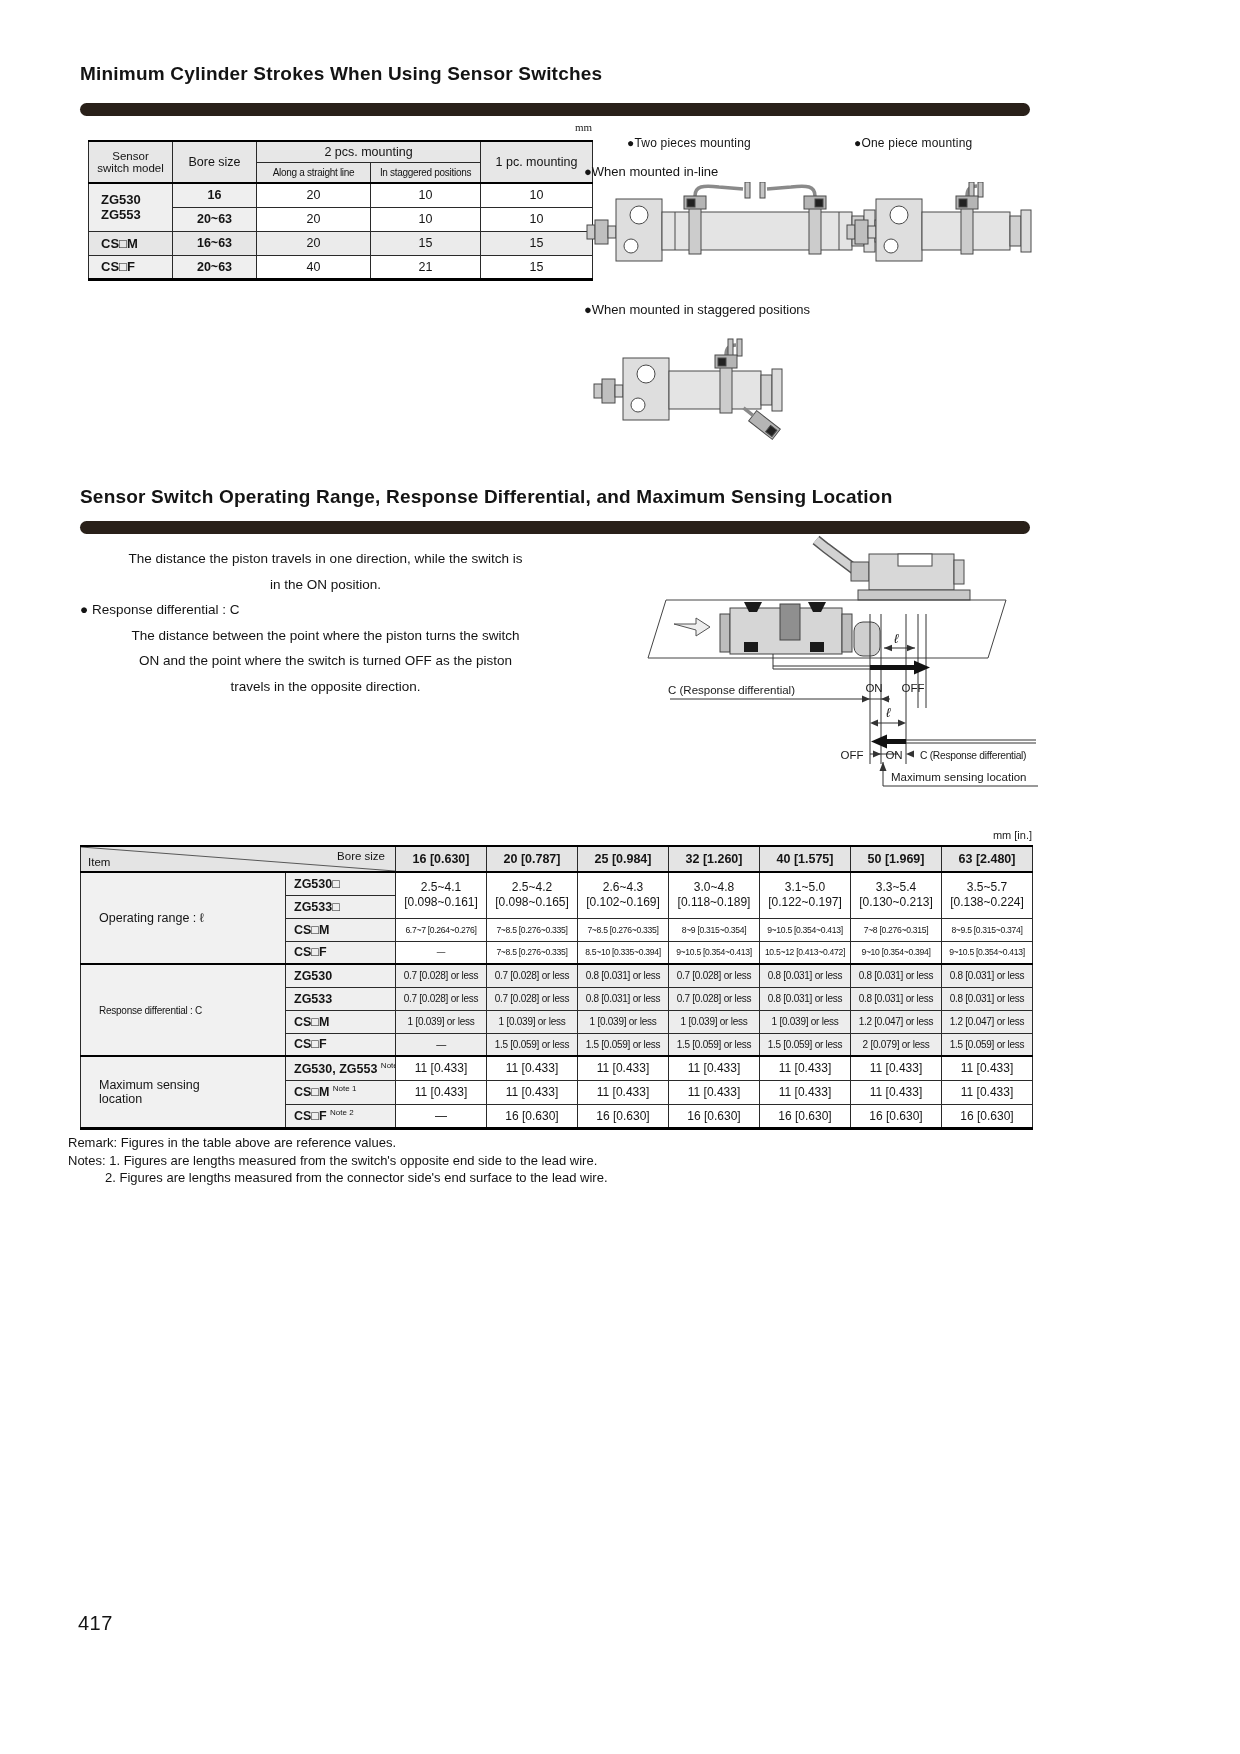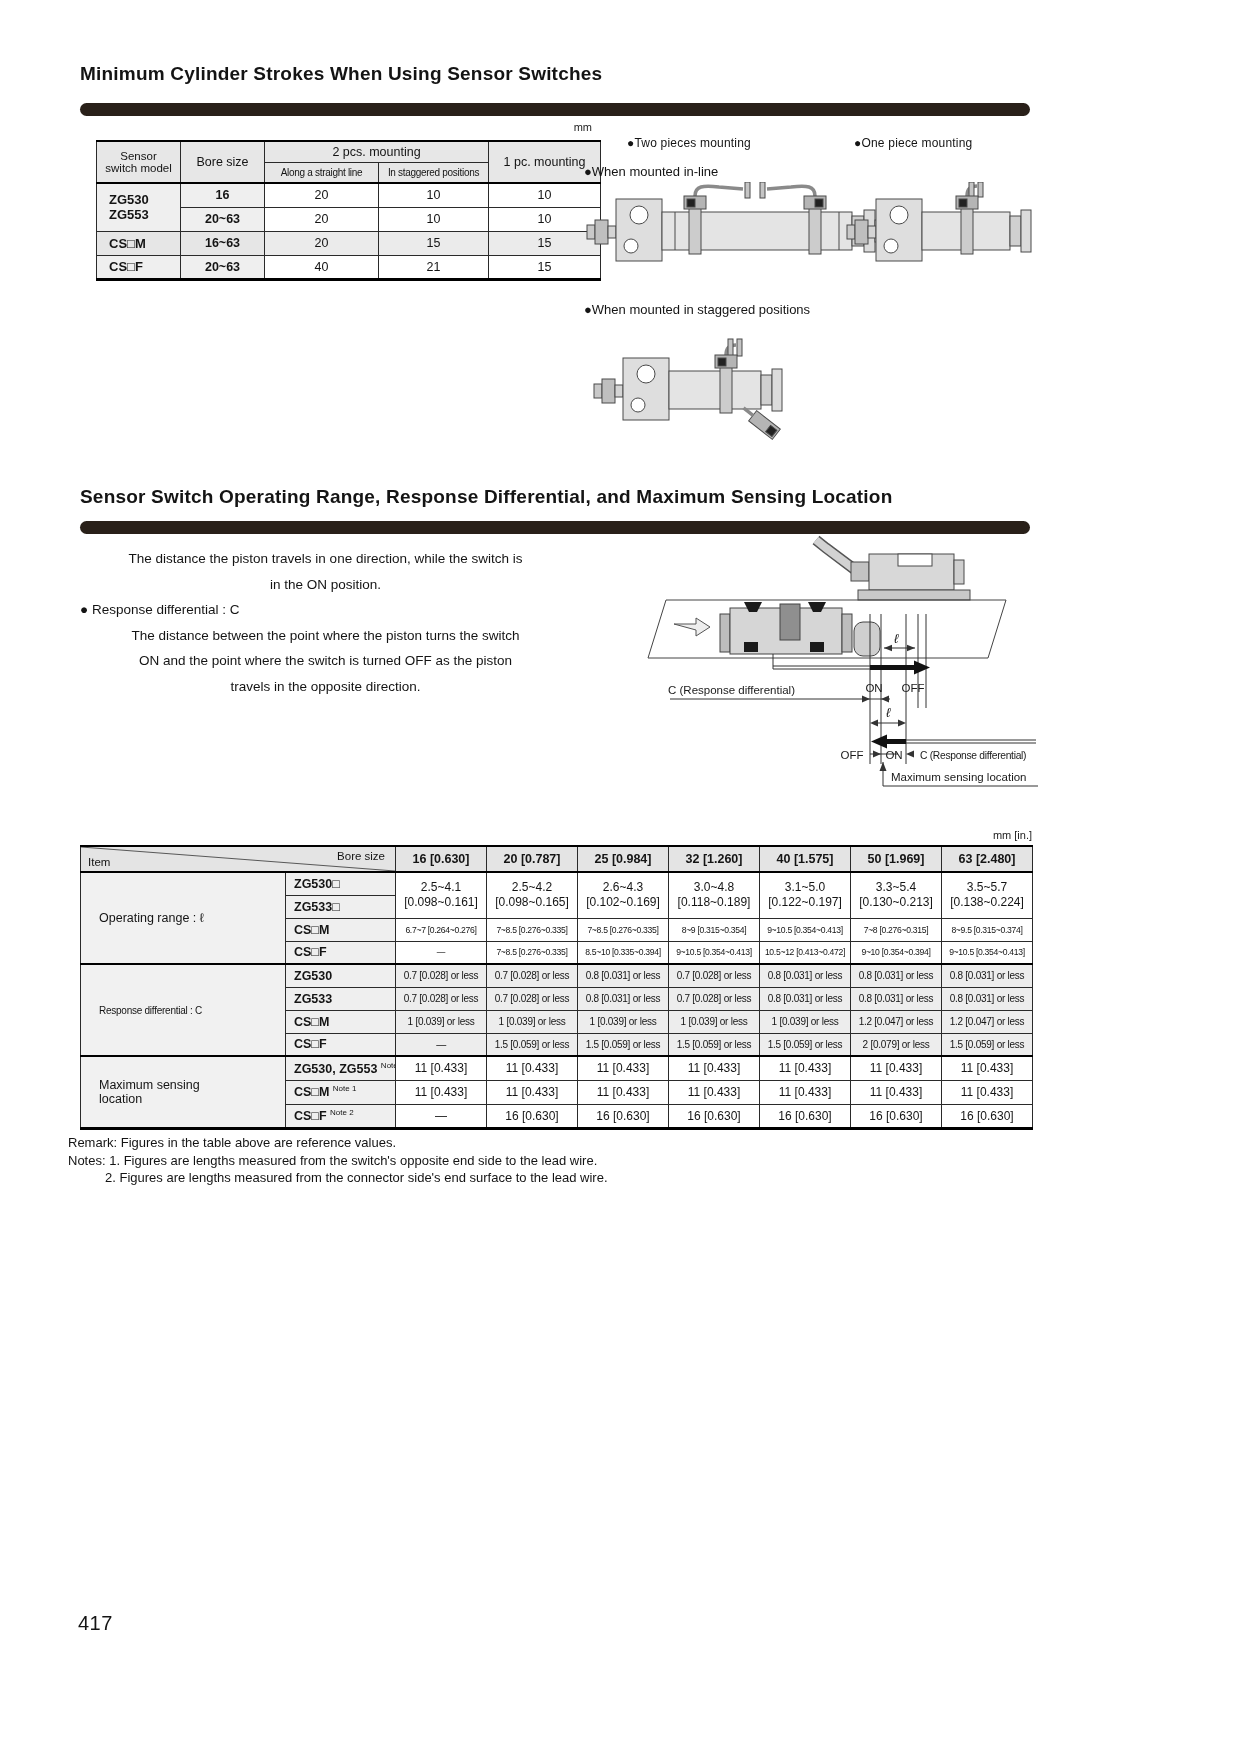--- a/index.html
+++ b/index.html
@@ -9,21 +9,21 @@
   .sec-title{font-size:19px;font-weight:bold;letter-spacing:.2px;margin:0;}
   .bar{height:13px;background:#292019;border-radius:7px;}
   .unit{font-size:11px;text-align:right;color:#222;}
 
   
   table{border-collapse:collapse;table-layout:fixed;}
   td,th{border:1px solid #2a2a2a;text-align:center;vertical-align:middle;padding:0 2px;overflow:hidden;}
   .pre{white-space:pre-line;}
 
   
-  .t1{width:504px;border:1px solid #000;border-top:2.5px solid #000;border-bottom:3px solid #000;font-size:12.5px;margin-left:8px;}
+  .t1{width:504px;border:1px solid #000;border-top:2.5px solid #000;border-bottom:3px solid #000;font-size:12.5px;}
   .t1 thead th{background:#e7e7e7;font-weight:normal;}
   .t1 thead tr{height:21px;}
   .t1 tbody tr{height:24px;}
   .t1 .sub{font-size:10px;letter-spacing:-.3px;}
   .t1 thead tr:last-child th, .t1 thead th[rowspan]{border-bottom:2px solid #000;}
   .t1 .model{background:#efefef;font-weight:bold;text-align:left;padding-left:12px;font-size:13px;}
   .t1 .bore{background:#efefef;font-weight:bold;font-size:12.5px;}
   .t1 .shade td{background:#ebebeb;}
   .t1 .shade .model,.t1 .shade .bore{background:#e6e6e6;}
   .t1 .h2{font-size:11.5px;}
@@ -63,21 +63,21 @@
   .dt{font-size:11.5px;}
   .lsym{font-size:13px;font-style:italic;}
 </style>
 </head>
 <body>
 
 <div class="page">
 
   <h1 class="abs sec-title" style="left:80px;top:63px;">Minimum Cylinder Strokes When Using Sensor Switches</h1>
   <div class="abs bar" style="left:80px;top:103px;width:950px;"></div>
-  <div class="abs unit" style="left:80px;top:121px;width:512px;">mm</div>
+  <div class="abs unit" style="left:80px;top:121px;width:512px;font-family:Liberation Serif, serif;">mm</div>
 
   <table class="abs t1" style="left:88px;top:140px;">
     <colgroup>
         <col style="width:84px">
         <col style="width:84px">
         <col style="width:114px">
         <col style="width:110px">
         <col style="width:112px">
       </colgroup>
     <thead>

